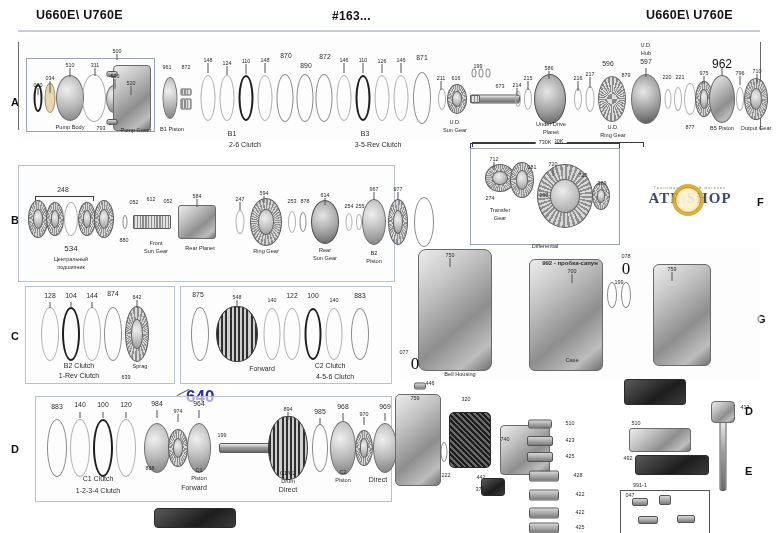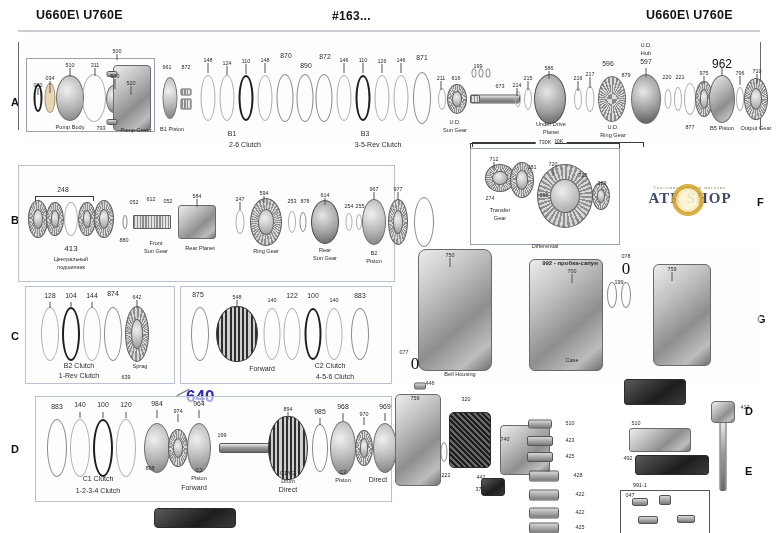--- a/index.html
+++ b/index.html
@@ -273,21 +273,21 @@
   <div class="panel" style="left:18px;top:165px;width:375px;height:115px;"></div>
 
   <div class="num mid" style="left:63px;top:186px">248</div>
   <div class="bracket" style="left:35px;top:196px;width:57px;"></div>
 
   <div class="gear" style="left:38px;top:219px;width:18px;height:36px;"></div>
   <div class="gear" style="left:55px;top:219px;width:16px;height:32px;"></div>
   <div class="ring light" style="left:71px;top:219px;width:14px;height:34px;"></div>
   <div class="gear" style="left:87px;top:219px;width:16px;height:32px;"></div>
   <div class="gear" style="left:104px;top:219px;width:18px;height:36px;"></div>
-  <div class="num mid" style="left:71px;top:242px;font-size:8px;top:244px">413</div>
+  <div class="num mid" style="left:71px;top:242px;font-size:8px;top:244px">534</div>
   <div class="cap ru" style="left:71px;top:256px">Центральный</div>
   <div class="cap ru" style="left:71px;top:264px">подшипник</div>
 
   <div class="ring thin" style="left:125px;top:222px;width:5px;height:14px;"></div>
   <div class="num" style="left:124px;top:237px">880</div>
   <div class="num" style="left:134px;top:199px">052</div>
   <div class="num" style="left:151px;top:196px">612</div>
   <div class="num" style="left:168px;top:198px">052</div>
   <div class="splined" style="left:152px;top:222px;width:36px;height:12px;"></div>
   <div class="cap" style="left:156px;top:240px">Front</div>

